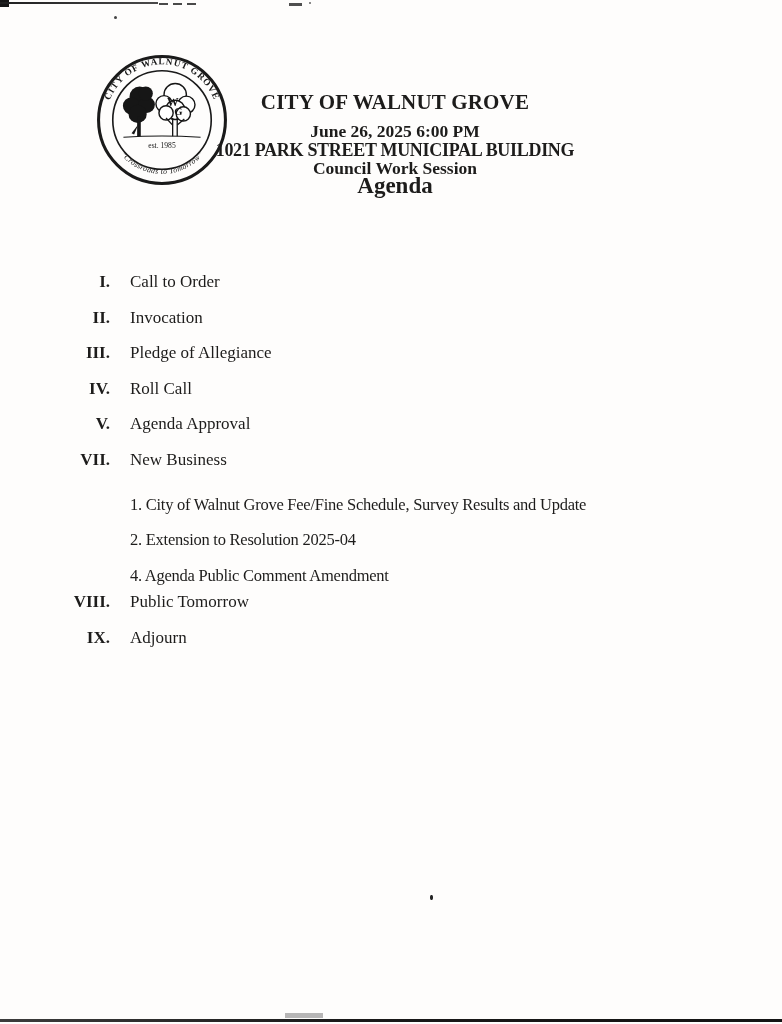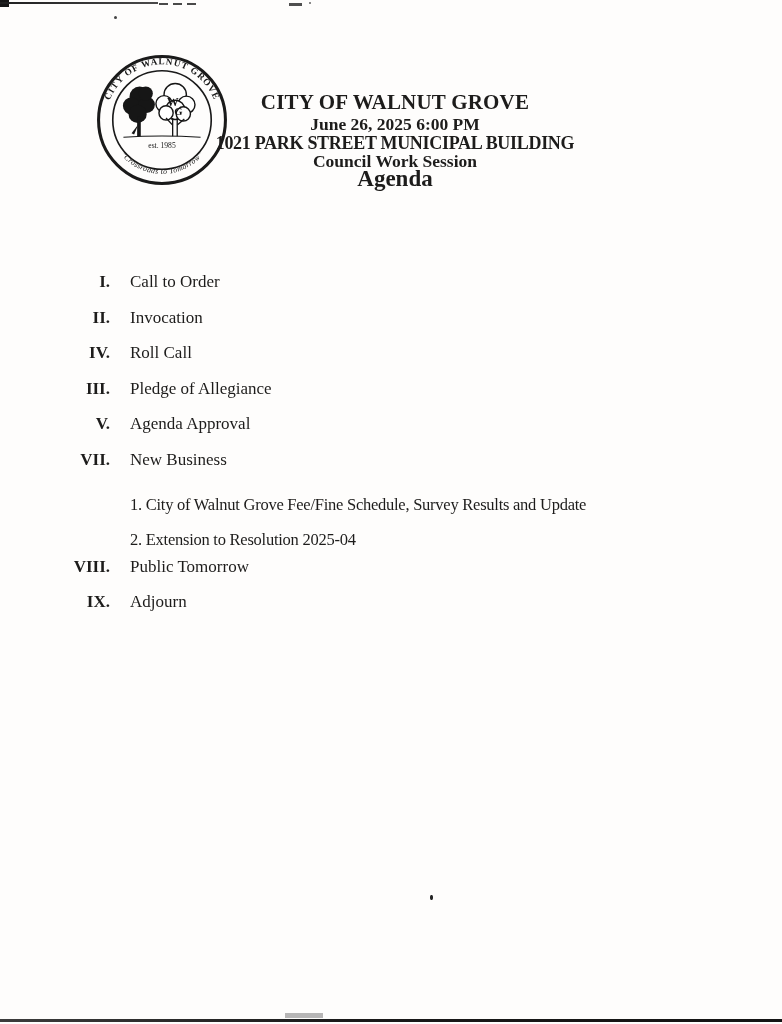--- a/index.html
+++ b/index.html
@@ -32,21 +32,21 @@
   .seal { position: absolute; left: 95px; top: 53px; width: 134px; height: 134px; }
 
   
   .header {
     position: absolute;
     left: 190px; top: 91px; width: 410px;
     text-align: center;
     font-weight: bold;
   }
   .header .title { font-size: 21px; line-height: 23px; letter-spacing: .2px; }
-  .header .line2 { font-size: 17.5px; line-height: 19px; margin-top: 1px; }
+  .header .line2 { font-size: 17.5px; line-height: 19px; margin-top: 8px; }
   .header .line3 { font-size: 18px;   line-height: 18px; letter-spacing: -.3px; }
   .header .line4 { font-size: 17.5px; line-height: 18px; }
   .header .line5 { font-size: 23px; line-height: 18px; }
 
   
   .agenda { position: absolute; left: 72px; top: 271px; width: 640px; font-size: 17px; }
   .row { display: flex; align-items: flex-start; height: 35.6px; line-height: 21px; }
   .num {
     flex: 0 0 38px; width: 38px;
     text-align: right; font-weight: bold; white-space: nowrap;
@@ -135,27 +135,27 @@
       <span class="num">I.</span>
       <span class="lbl">Call to Order</span>
     </div>
 
     <div class="row">
       <span class="num">II.</span>
       <span class="lbl">Invocation</span>
     </div>
 
     <div class="row">
-      <span class="num">IV.</span>
-      <span class="lbl">Roll Call</span>
+      <span class="num">III.</span>
+      <span class="lbl">Pledge of Allegiance</span>
     </div>
 
     <div class="row">
-      <span class="num">III.</span>
-      <span class="lbl">Pledge of Allegiance</span>
+      <span class="num">IV.</span>
+      <span class="lbl">Roll Call</span>
     </div>
 
     <div class="row">
       <span class="num">V.</span>
       <span class="lbl">Agenda Approval</span>
     </div>
 
 
     <div class="row">
       <span class="num">VII.</span>
@@ -164,20 +164,23 @@
 
     <div class="row sub">
       <span class="subtext"><span>1. City of Walnut Grove Fee/Fine Schedule, Survey Results and Update</span><b></b><span></span></span>
     </div>
 
     <div class="row sub">
       <span class="subtext"><span>2. Extension to Resolution 2025-04</span><b></b><span></span></span>
     </div>
 
 
+    <div class="row sub">
+      <span class="subtext"><span>4. Agenda Public Comment Amendment</span><b></b><span></span></span>
+    </div>
 
     <div class="row">
       <span class="num">VIII.</span>
       <span class="lbl">Public Tomorrow</span>
     </div>
 
     <div class="row">
       <span class="num">IX.</span>
       <span class="lbl">Adjourn</span>
     </div>

